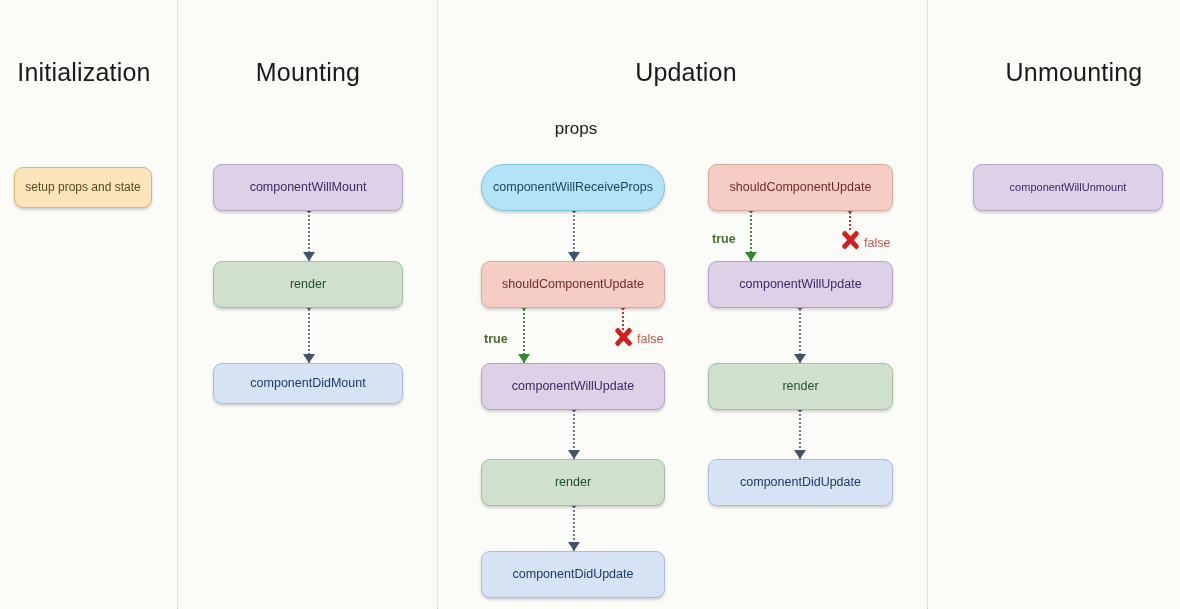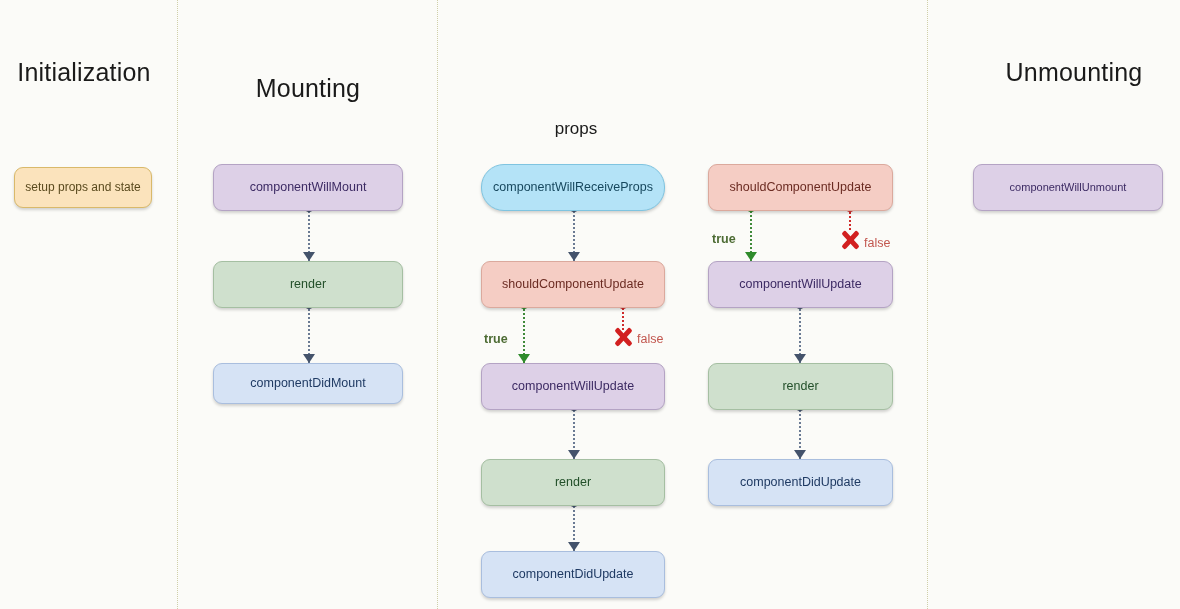--- a/index.html
+++ b/index.html
@@ -121,21 +121,22 @@
   .xmark::after  { transform: rotate(-42deg); }
 </style>
 </head>
 <body>
 
 <div id="stage" style="background: rgb(251, 251, 248); padding-left: 20px;">
     <div class="divider" style="left: 177px; border-left-color: rgb(207, 207, 168);"></div>
     <div class="divider" style="left: 437px; border-left-color: rgb(207, 207, 168);"></div>
     <div class="divider" style="left: 927px; border-left-color: rgb(207, 207, 168);"></div>
     <div class="phase-title" style="left: -66px; top: 58px; width: 300px;">Initialization</div>
-    <div class="phase-title" style="left: 158px; top: 58px; width: 300px; margin-top: 16px;">Mounting</div>
+    <div class="phase-title" style="left: 158px; top: 58px; width: 300px;">Mounting</div>
+    <div class="phase-title" style="left: 536px; top: 58px; width: 300px;">Updation</div>
     <div class="phase-title" style="left: 924px; top: 58px; width: 300px;">Unmounting</div>
     <div class="sub-title" style="left: 476px; top: 119px; width: 200px;">props</div>
     <div class="conn " style="left: 308px; top: 208px; height: 53px;"></div>
     <div class="dot " style="left: 305px; top: 204px;"></div>
     <div class="arrow " style="left: 303px; top: 252px;"></div>
     <div class="conn " style="left: 308px; top: 305px; height: 58px;"></div>
     <div class="dot " style="left: 305px; top: 301px;"></div>
     <div class="arrow " style="left: 303px; top: 354px;"></div>
     <div class="conn " style="left: 573px; top: 208px; height: 53px;"></div>
     <div class="dot " style="left: 570px; top: 204px;"></div>

